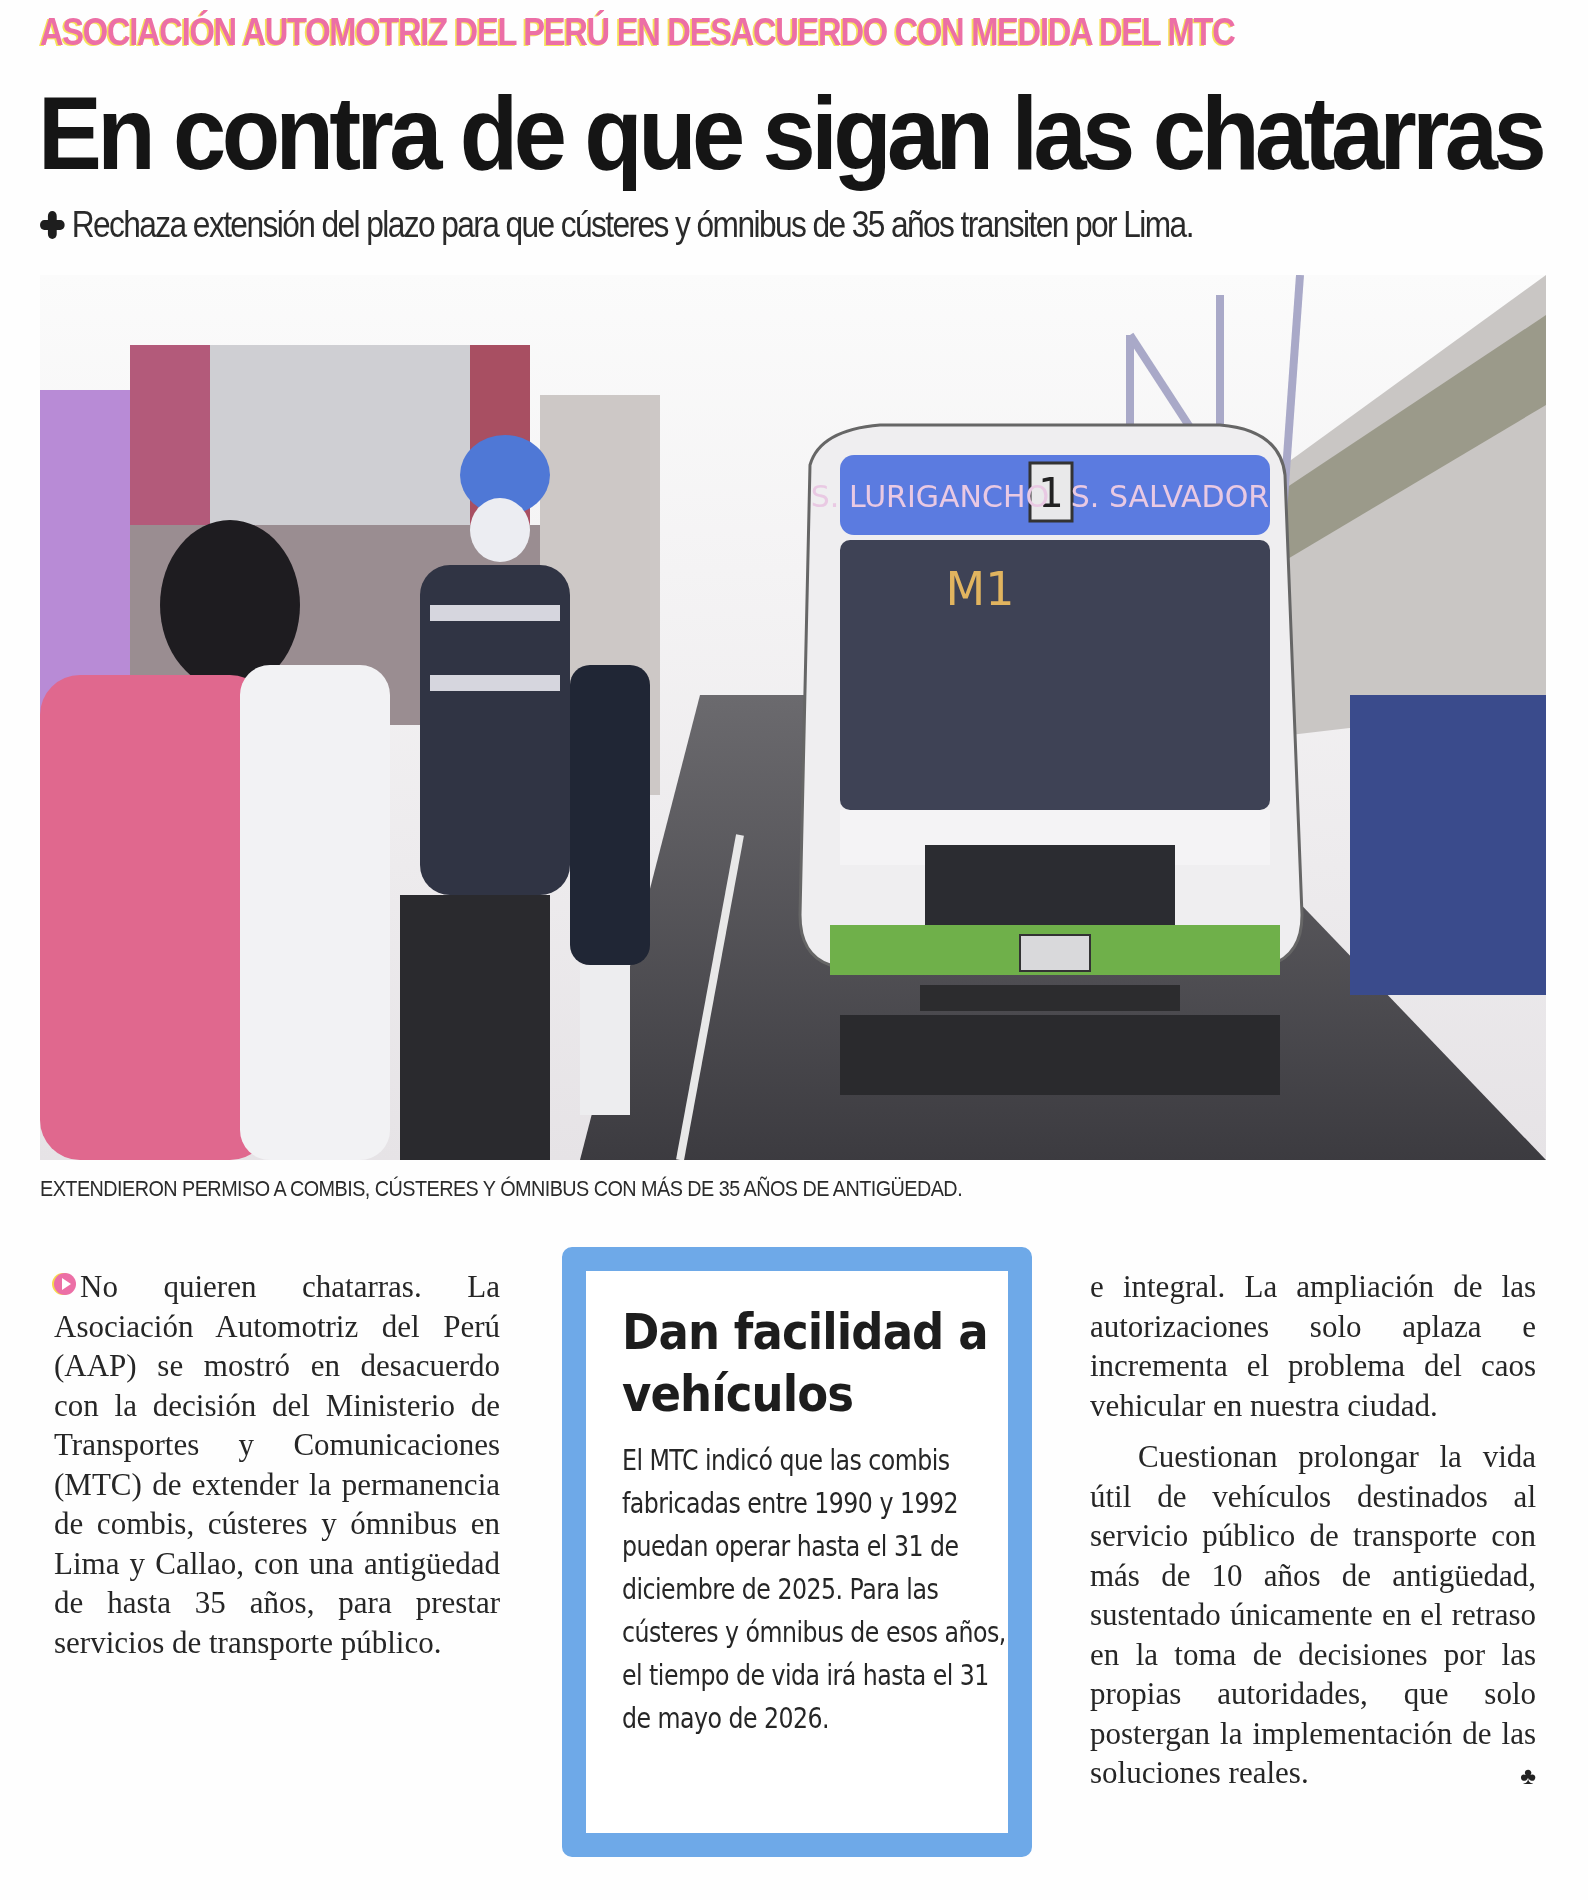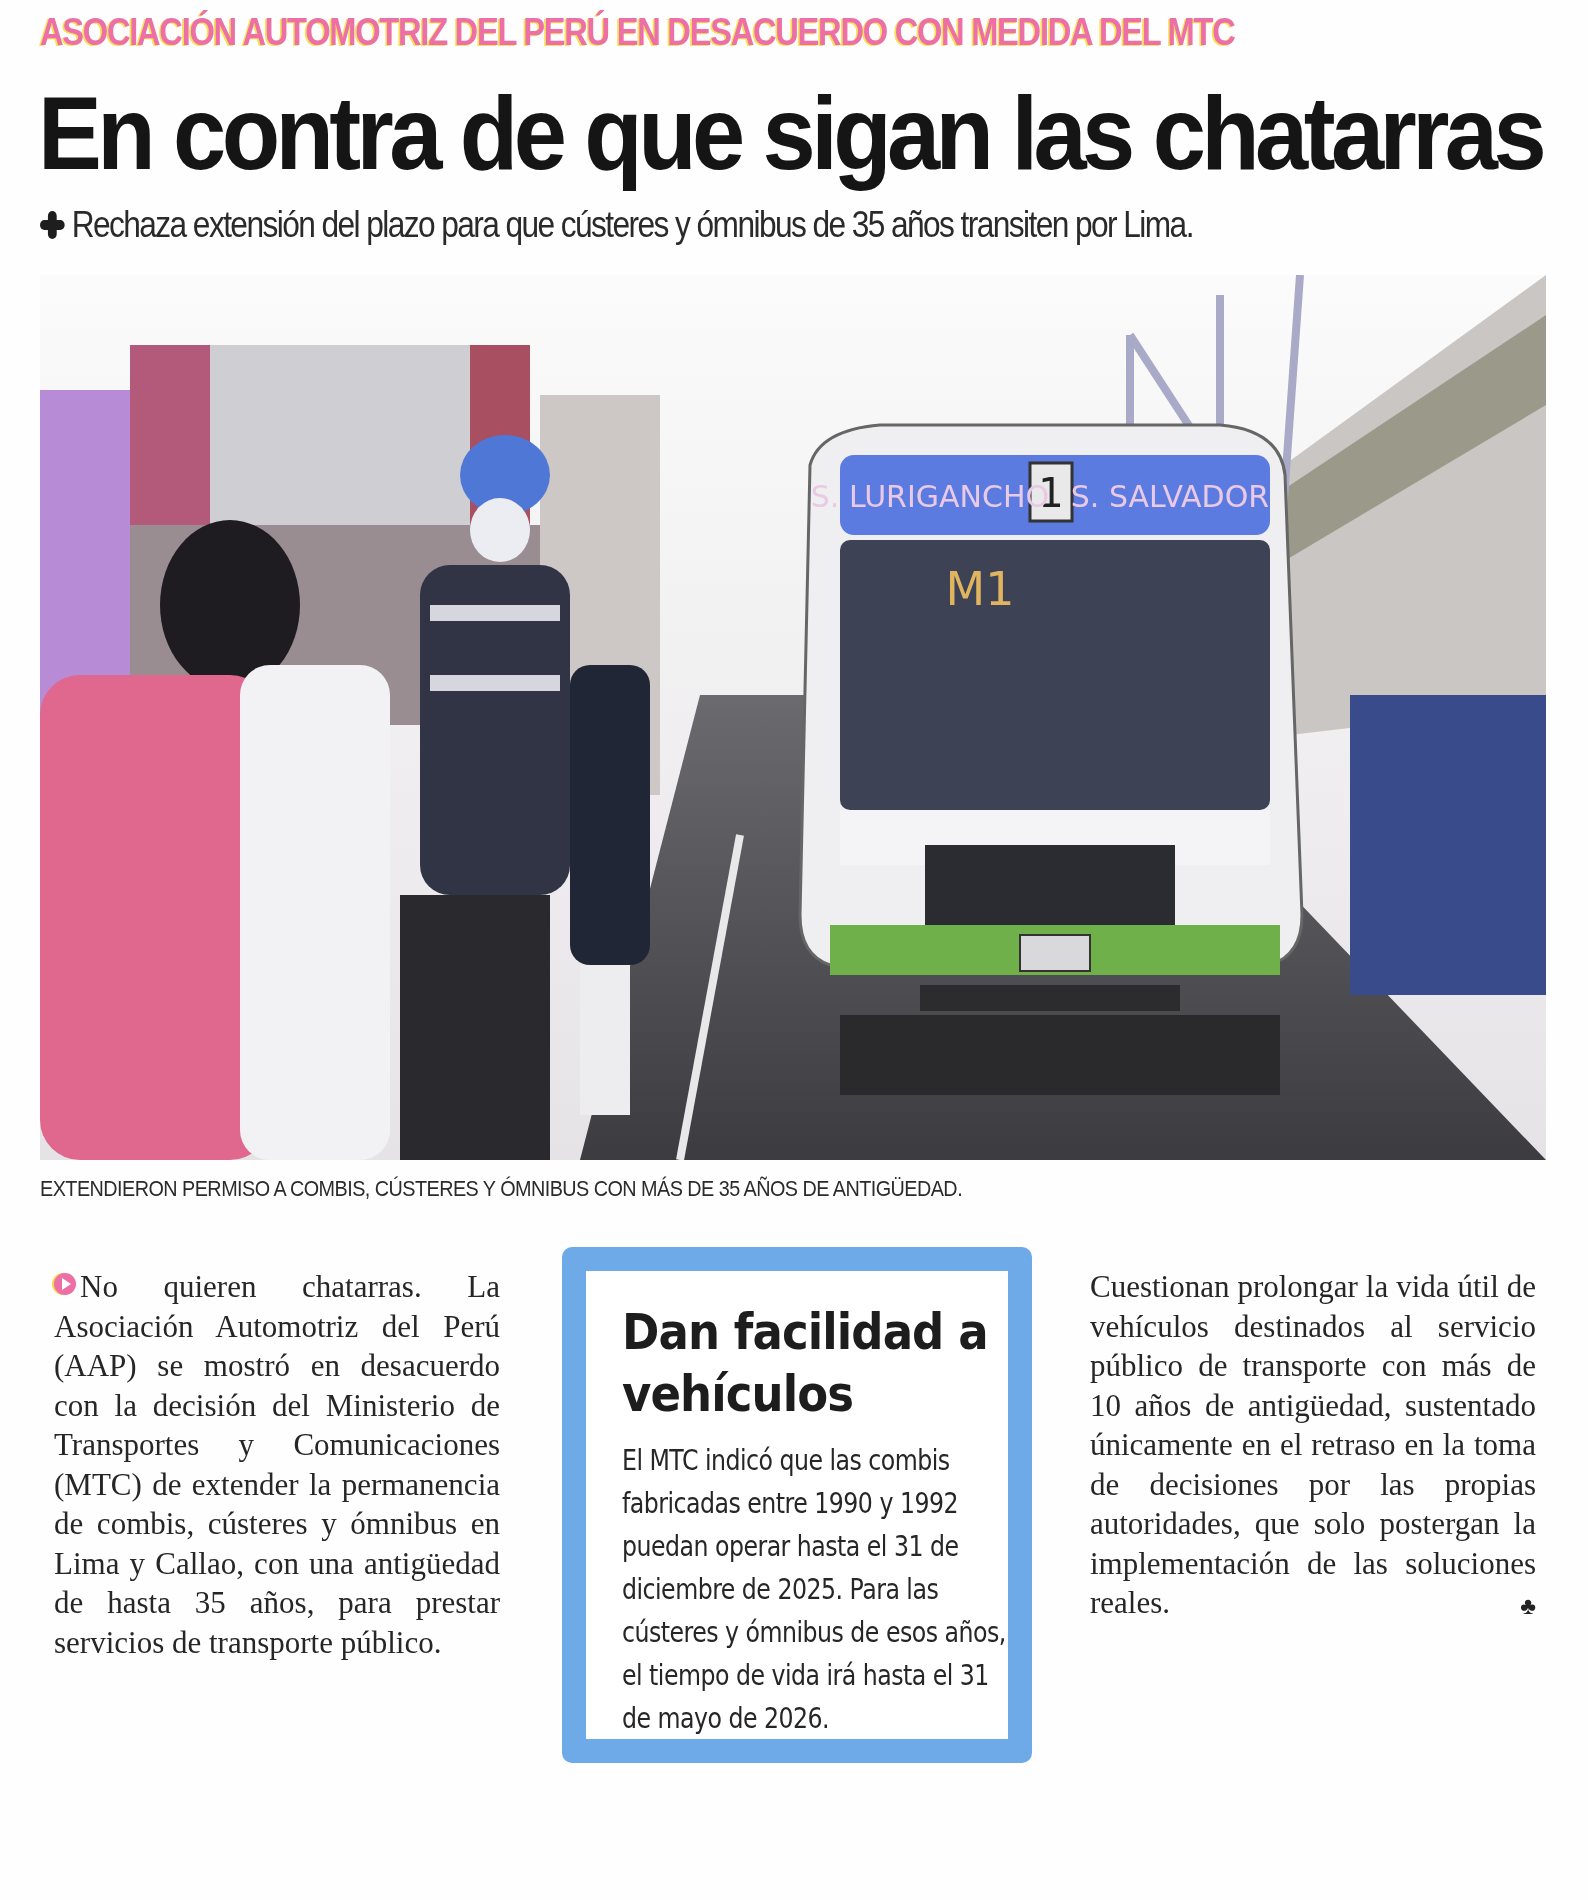--- a/index.html
+++ b/index.html
@@ -58,21 +58,21 @@
     background: #ec6fa6; box-shadow: -2px 0 0 #f6d94f; vertical-align: 2px; margin-right: 4px;
     position: relative;
   }
   .lead-icon::after {
     content: ""; position: absolute; left: 8px; top: 5px;
     border-left: 9px solid #fff; border-top: 6px solid transparent; border-bottom: 6px solid transparent;
   }
   .end-icon { float: right; font-size: 24px; margin-top: 4px; color: #222; }
 
   .sidebar {
-    position: absolute; left: 562px; top: 1247px; width: 470px; height: 516px;
+    position: absolute; left: 562px; top: 1247px; width: 470px; height: 610px;
     border: 24px solid #6ea9e8; border-radius: 10px; background: #fff;
     padding: 30px 20px 0 36px;
   }
   .sidebar-title {
     font-family: "DejaVu Sans", sans-serif; font-weight: 700; font-size: 50px;
     line-height: 62px; color: #1d1d1d; letter-spacing: -1px;
     transform: scaleX(0.9); transform-origin: left top; width: 440px;
   }
   .sidebar-body {
     margin-top: 14px; font-family: "DejaVu Sans", sans-serif; font-size: 27.5px;
@@ -156,14 +156,15 @@
 <div class="col col-left">
   <p><span class="lead-icon"></span><span>No quieren chatarras. La Asociación Automotriz del Perú (AAP) se mostró en desacuerdo con la decisión del Ministerio de Transportes y Comunicaciones (MTC) de extender la permanencia de combis, cústeres y ómnibus en Lima y Callao, con una antigüedad de hasta 35 años, para prestar servicios de transporte público.</span></p>
 </div>
 
 <div class="sidebar">
   <div class="sidebar-title">Dan facilidad a vehículos</div>
   <div class="sidebar-body">El MTC indicó que las combis fabricadas entre 1990 y 1992 puedan operar hasta el 31 de diciembre de 2025. Para las cústeres y ómnibus de esos años, el tiempo de vida irá hasta el 31 de mayo de 2026.</div>
 </div>
 
 <div class="col col-right">
+  <p>e integral. La ampliación de las autorizaciones solo aplaza e incrementa el problema del caos vehicular en nuestra ciudad.</p>
   <p><span>Cuestionan prolongar la vida útil de vehículos destinados al servicio público de transporte con más de 10 años de antigüedad, sustentado únicamente en el retraso en la toma de decisiones por las propias autoridades, que solo postergan la implementación de las soluciones reales.</span><span class="end-icon">♣</span></p>
 </div>
 
 </body></html>

